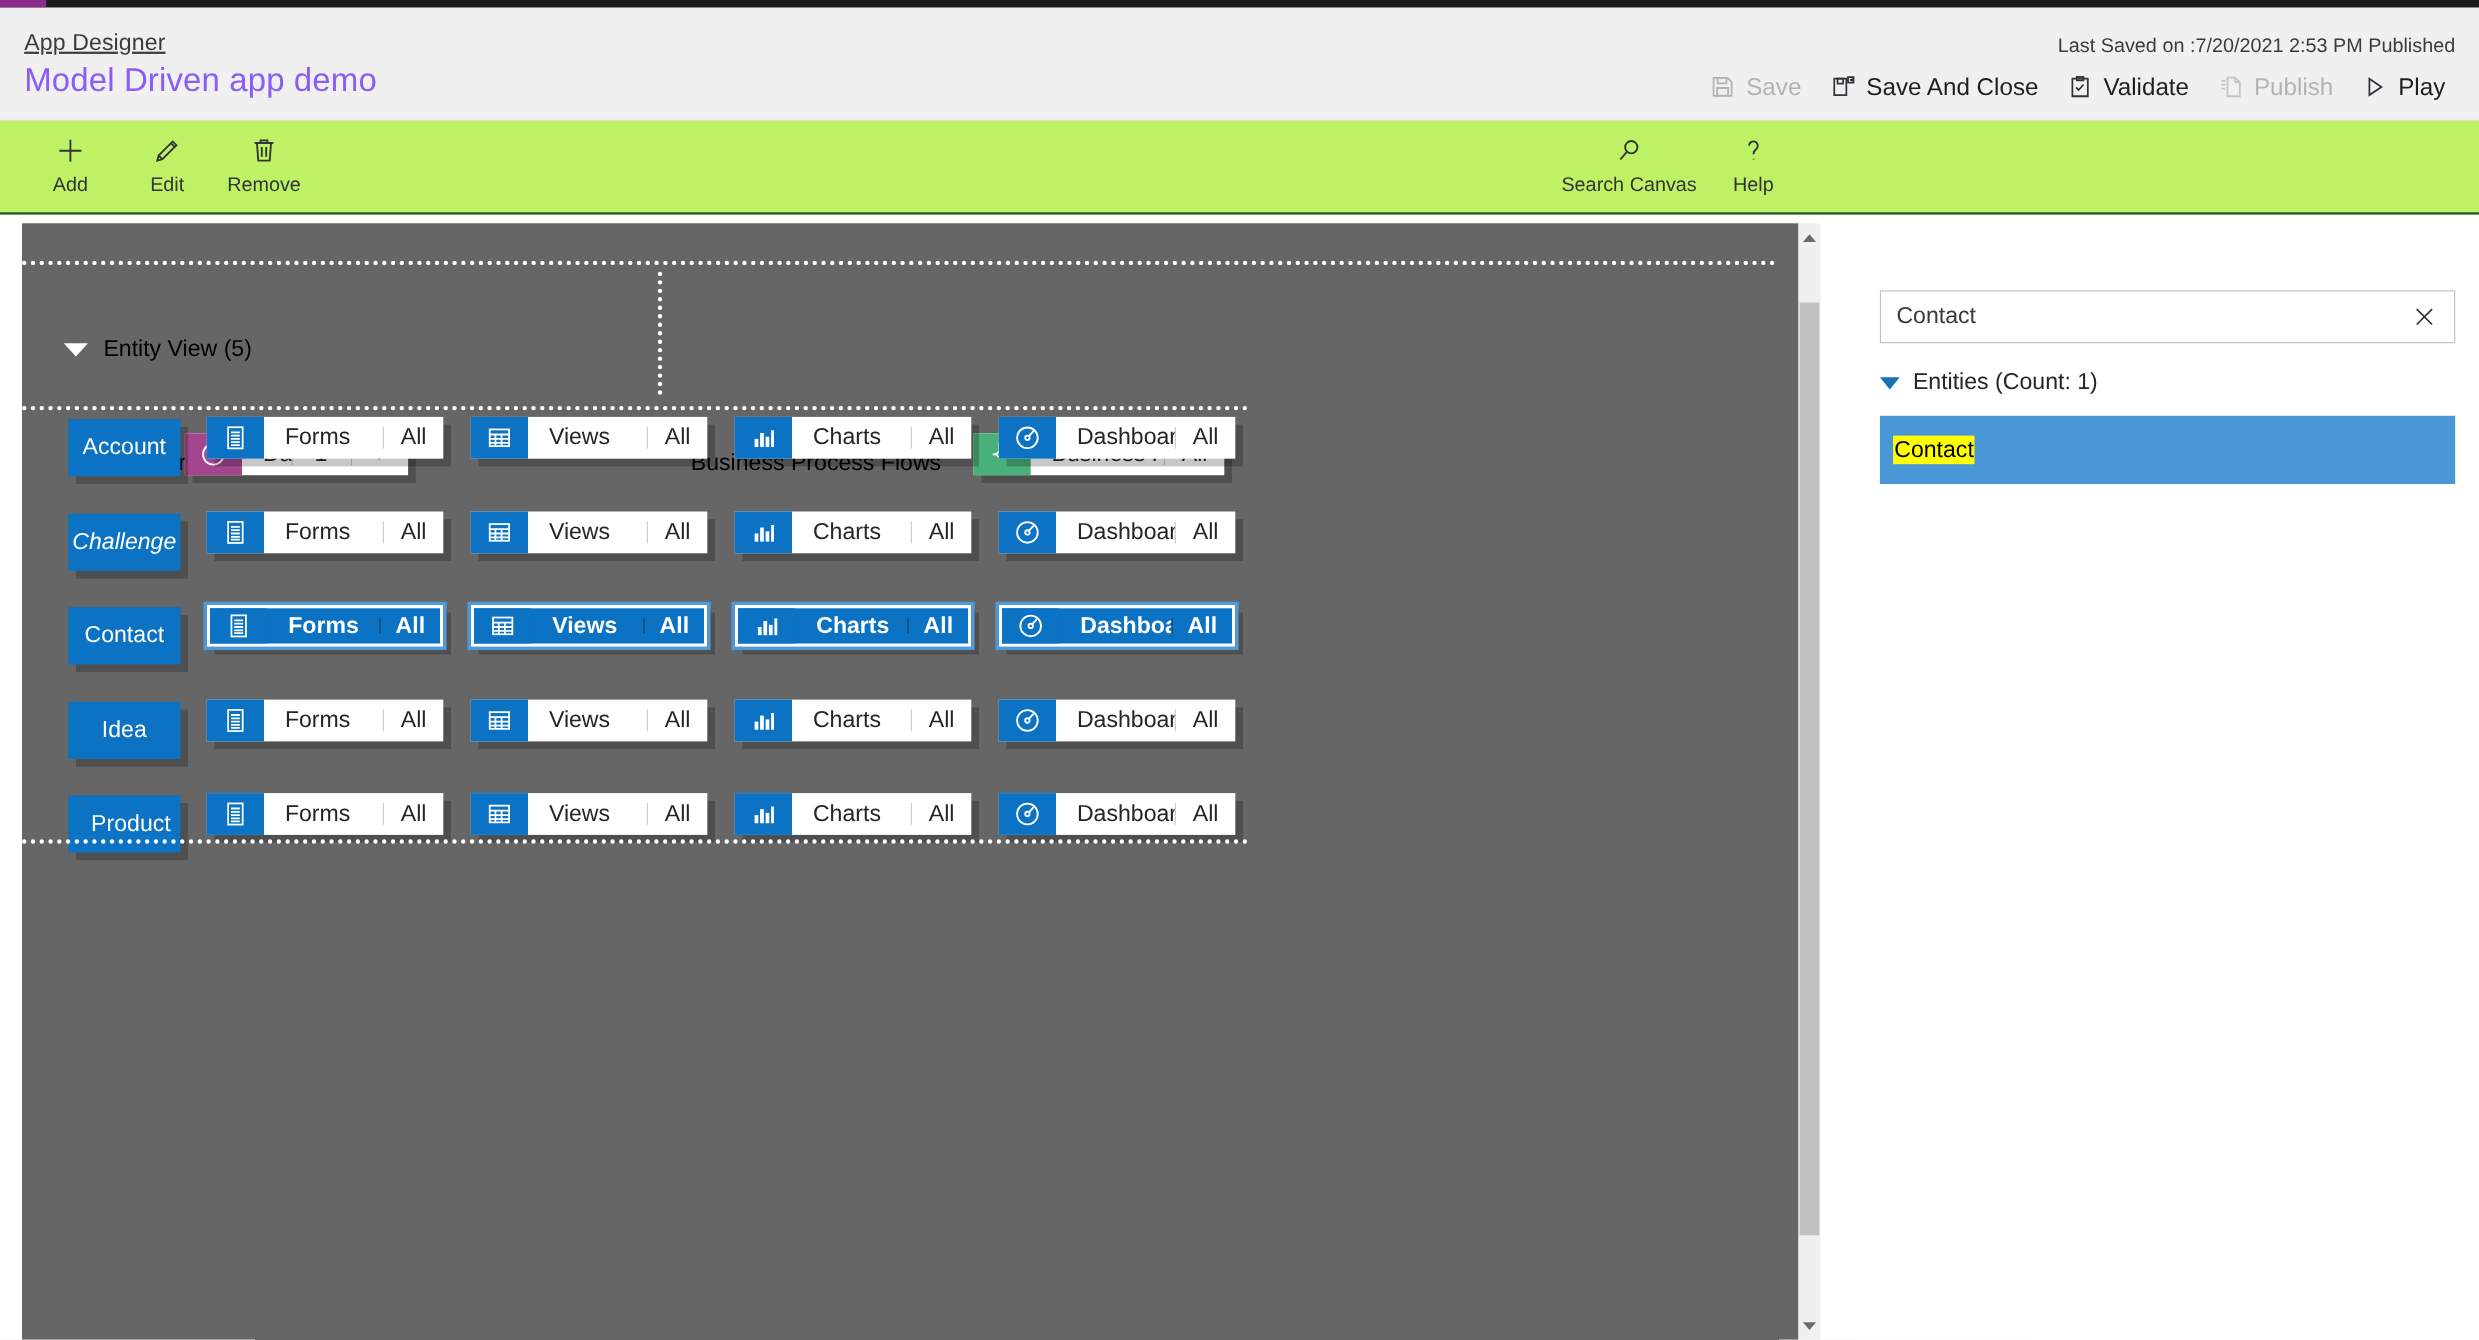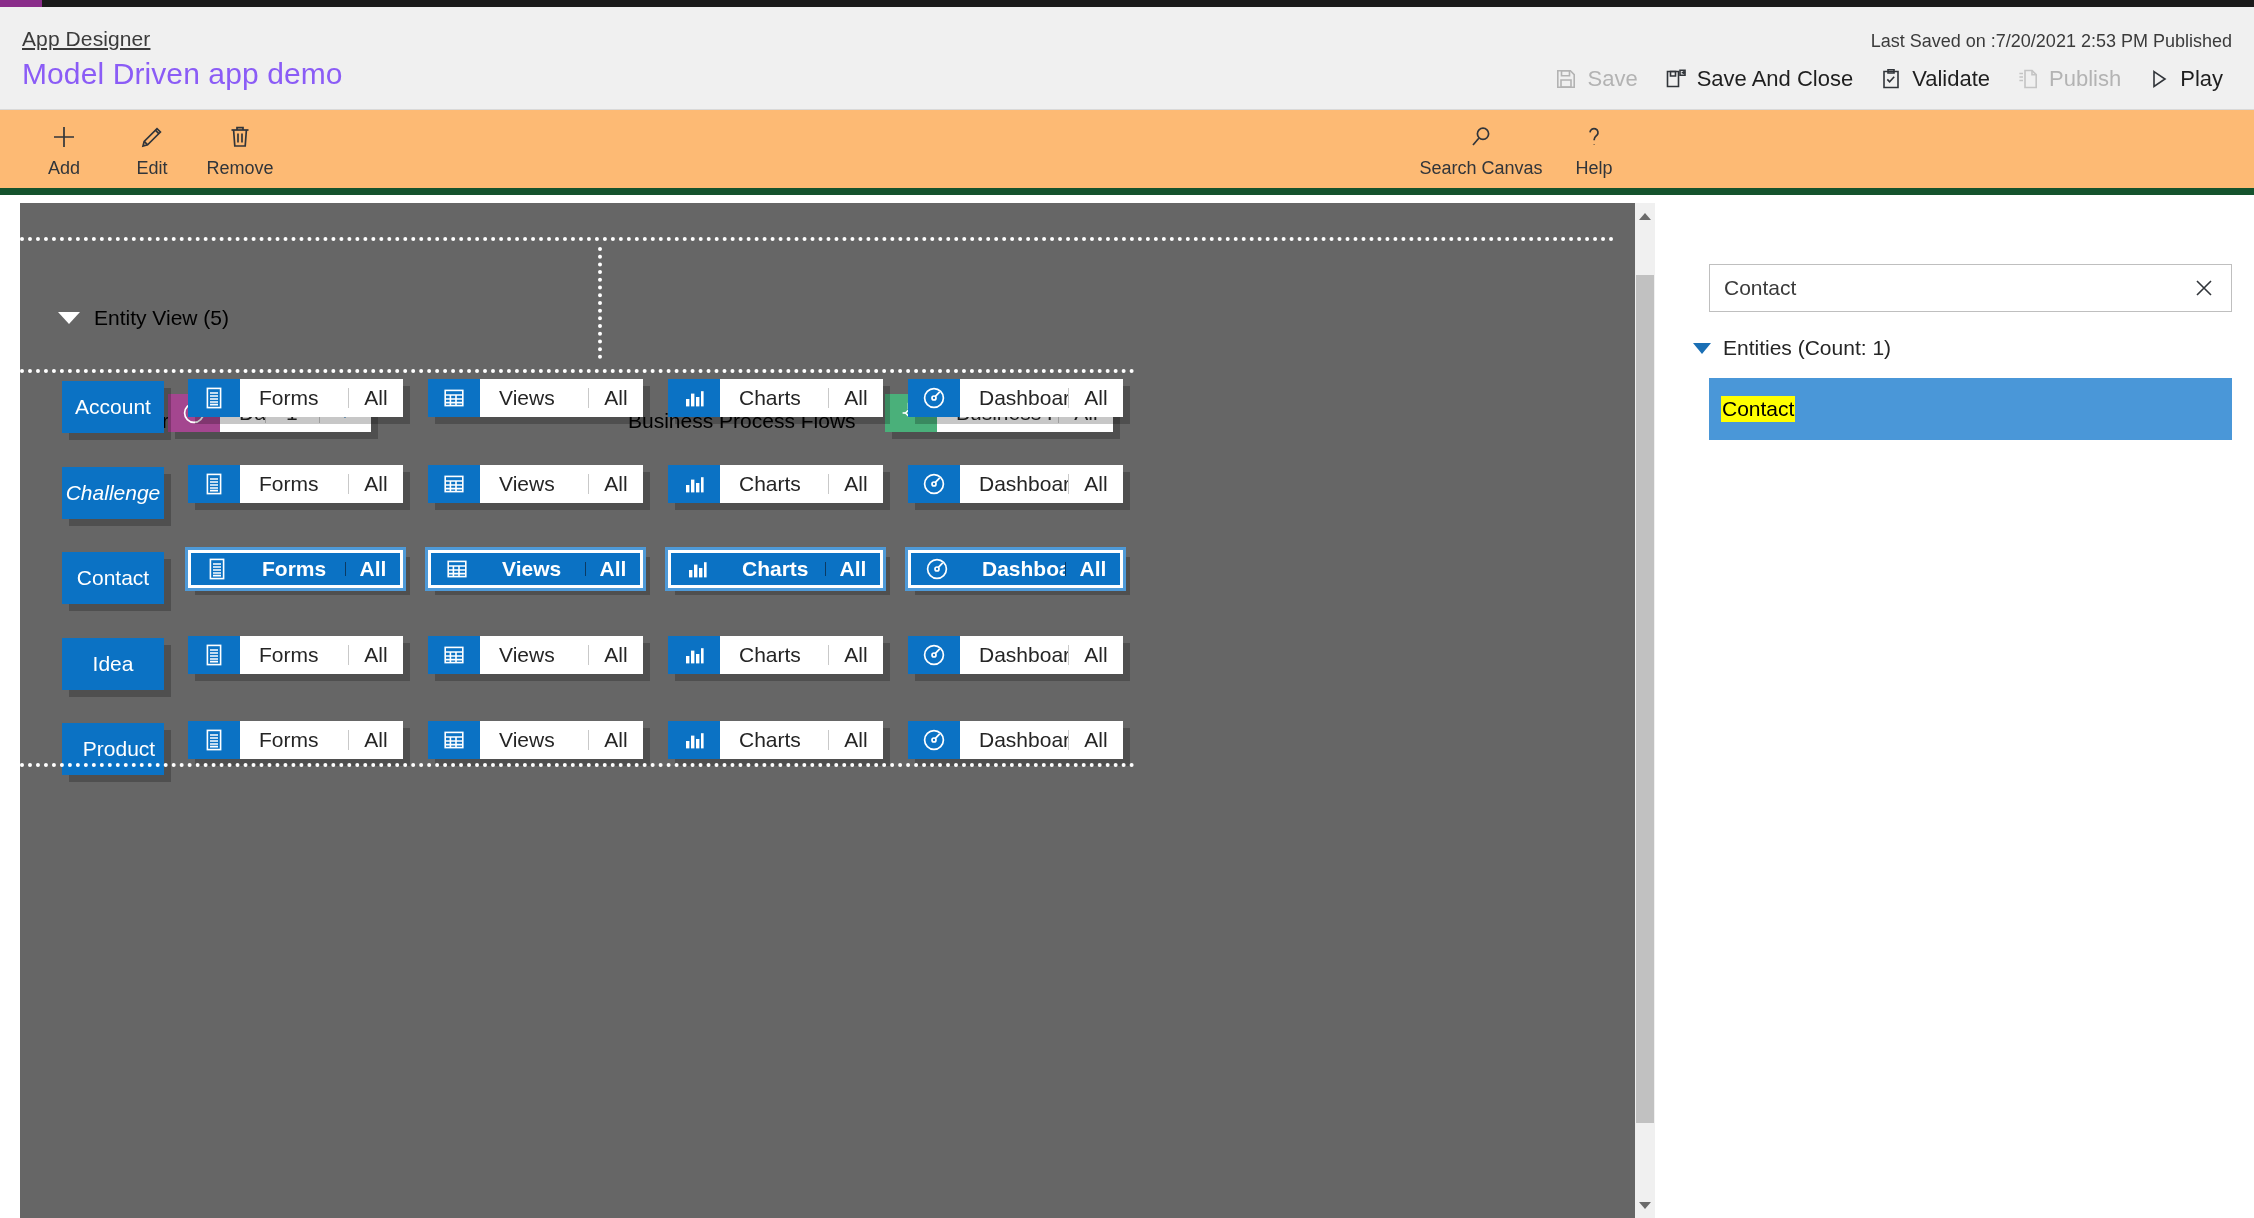--- a/index.html
+++ b/index.html
@@ -48,21 +48,21 @@
     padding: 4px 13px; font-size: 22px; color: #1f1f1f;
     cursor: pointer; white-space: nowrap; background: transparent; border: none;
     font-family: "Liberation Sans", sans-serif;
   }
   .hdr-btn.disabled { color: #b3b3b3; cursor: default; }
   .hdr-btn svg { display: block; }
 
   
   .cmdbar {
     position: absolute; left: 0; top: 110px; width: 2254px; height: 85px;
-    background: #fdba74; border-bottom: 7px solid #14532d;
+    background: #bef264; border-bottom: 2px solid #14532d;
   }
   .cmd-left { position: absolute; left: 20px; top: 0; display: flex; }
   .cmd-right { position: absolute; left: 1412px; top: 0; display: flex; }
   .cmd-item {
     width: 88px; padding-top: 12px;
     display: flex; flex-direction: column; align-items: center; gap: 6px;
     cursor: pointer; background: transparent; border: none;
     font-family: "Liberation Sans", sans-serif;
   }
   .cmd-item.wide { width: 138px; }
@@ -184,21 +184,21 @@
     position: absolute; left: 22px; top: 68px; width: 523px; height: 48px;
     border: 1px solid #bfbfbf; background: #ffffff; display: flex; align-items: center;
   }
   .searchbox input {
     flex: 1 1 auto; border: none; outline: none; padding: 0 14px;
     font-size: 21px; color: #3b3b3b; background: transparent;
     font-family: "Liberation Sans", sans-serif;
   }
   .searchbox .clear { padding: 0 16px; cursor: pointer; display: flex; }
   .res-header {
-    position: absolute; left: 6px; top: 140px;
+    position: absolute; left: 22px; top: 140px;
     display: flex; align-items: center; gap: 12px; cursor: pointer;
   }
   .caret-blue {
     width: 0; height: 0;
     border-left: 9px solid transparent; border-right: 9px solid transparent;
     border-top: 11px solid #1a6fb5;
   }
   .res-header span { font-size: 21px; color: #252525; white-space: nowrap; }
   .res-item {
     position: absolute; left: 22px; top: 182px; width: 523px; height: 62px;

